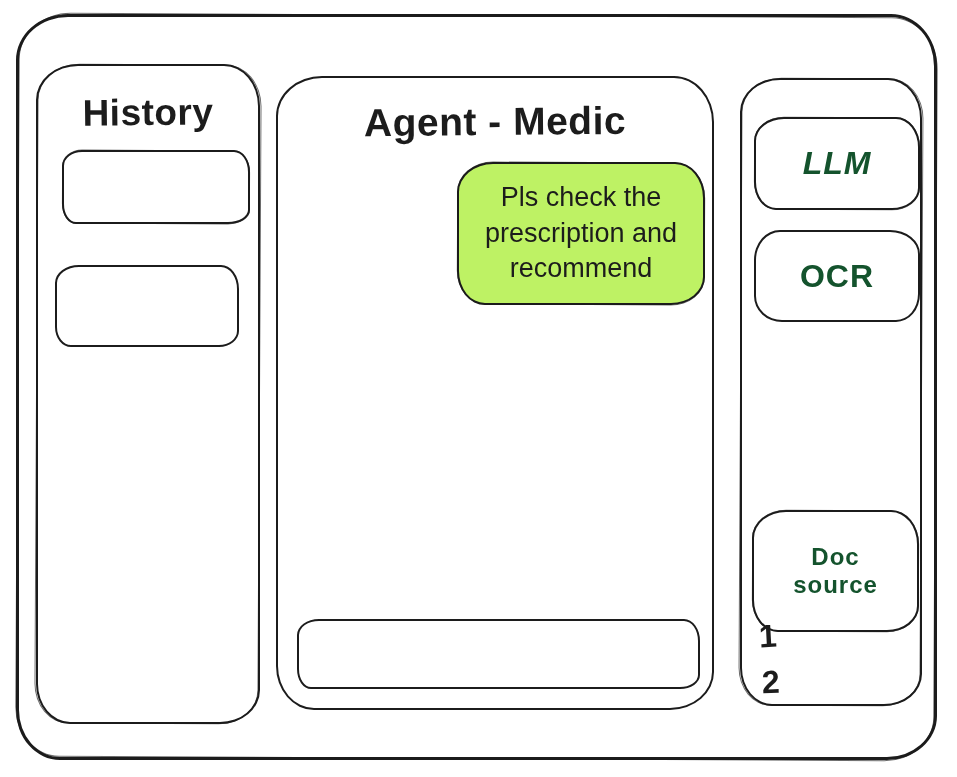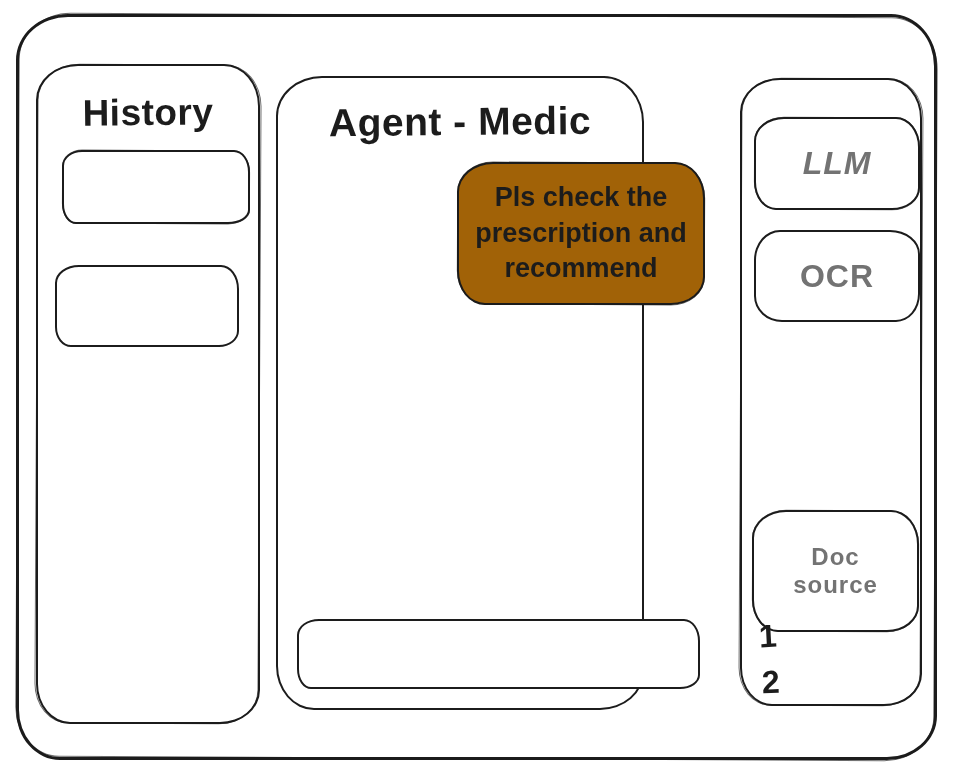--- a/index.html
+++ b/index.html
@@ -60,42 +60,42 @@
   .history-item.one {
     left: 24px; top: 84px; width: 188px; height: 74px;
     border-radius: 20px 16px 22px 14px / 16px 22px 14px 20px;
   }
   .history-item.two {
     left: 17px; top: 199px; width: 184px; height: 82px;
     border-radius: 24px 18px 20px 16px / 18px 24px 16px 20px;
   }
   
   .chat-panel {
-    left: 276px; top: 76px; width: 368px; height: 634px;
+    left: 276px; top: 76px; width: 438px; height: 634px;
     border-radius: 46px 40px 44px 38px / 40px 46px 38px 44px;
   }
   .chat-title {
     position: absolute;
     left: 0; right: 0; top: 22px;
     text-align: center;
     font-size: 39px;
     font-weight: bold;
     letter-spacing: 0.5px;
     transform: rotate(-0.5deg);
   }
   .bubble {
     position: absolute;
-    background: #a16207;
+    background: #bef264;
     border: 2.6px solid #1c1c1c;
     display: flex;
     align-items: center;
     justify-content: center;
     text-align: center;
     font-size: 27px;
-    font-weight: 700;
+    font-weight: 400;
     line-height: 1.32;
     padding: 8px 12px;
   }
   .bubble.user {
     left: 179px; top: 84px; width: 248px; height: 143px;
     border-radius: 36px 30px 34px 28px / 30px 36px 28px 34px;
   }
   .bubble.agent {
     left: 6px; top: 262px; width: 263px; height: 219px;
     border-radius: 46px 38px 44px 36px / 38px 46px 36px 44px;
@@ -118,21 +118,21 @@
     border-radius: 40px 34px 38px 32px / 34px 40px 32px 38px;
   }
   .tool-button {
     position: absolute;
     background: #fff;
     border: 2.6px solid #1c1c1c;
     font-family: "Liberation Sans", sans-serif;
     font-size: 32px;
     font-weight: bold;
     letter-spacing: 1px;
-    color: #737373;
+    color: #14532d;
     cursor: pointer;
     line-height: 1.15;
     text-align: center;
     padding: 0 22px;
   }
   .tool-button.llm {
     left: 12px; top: 37px; width: 166px; height: 93px;
     border-radius: 30px 24px 28px 22px / 24px 30px 22px 28px;
     font-style: italic;
   }

